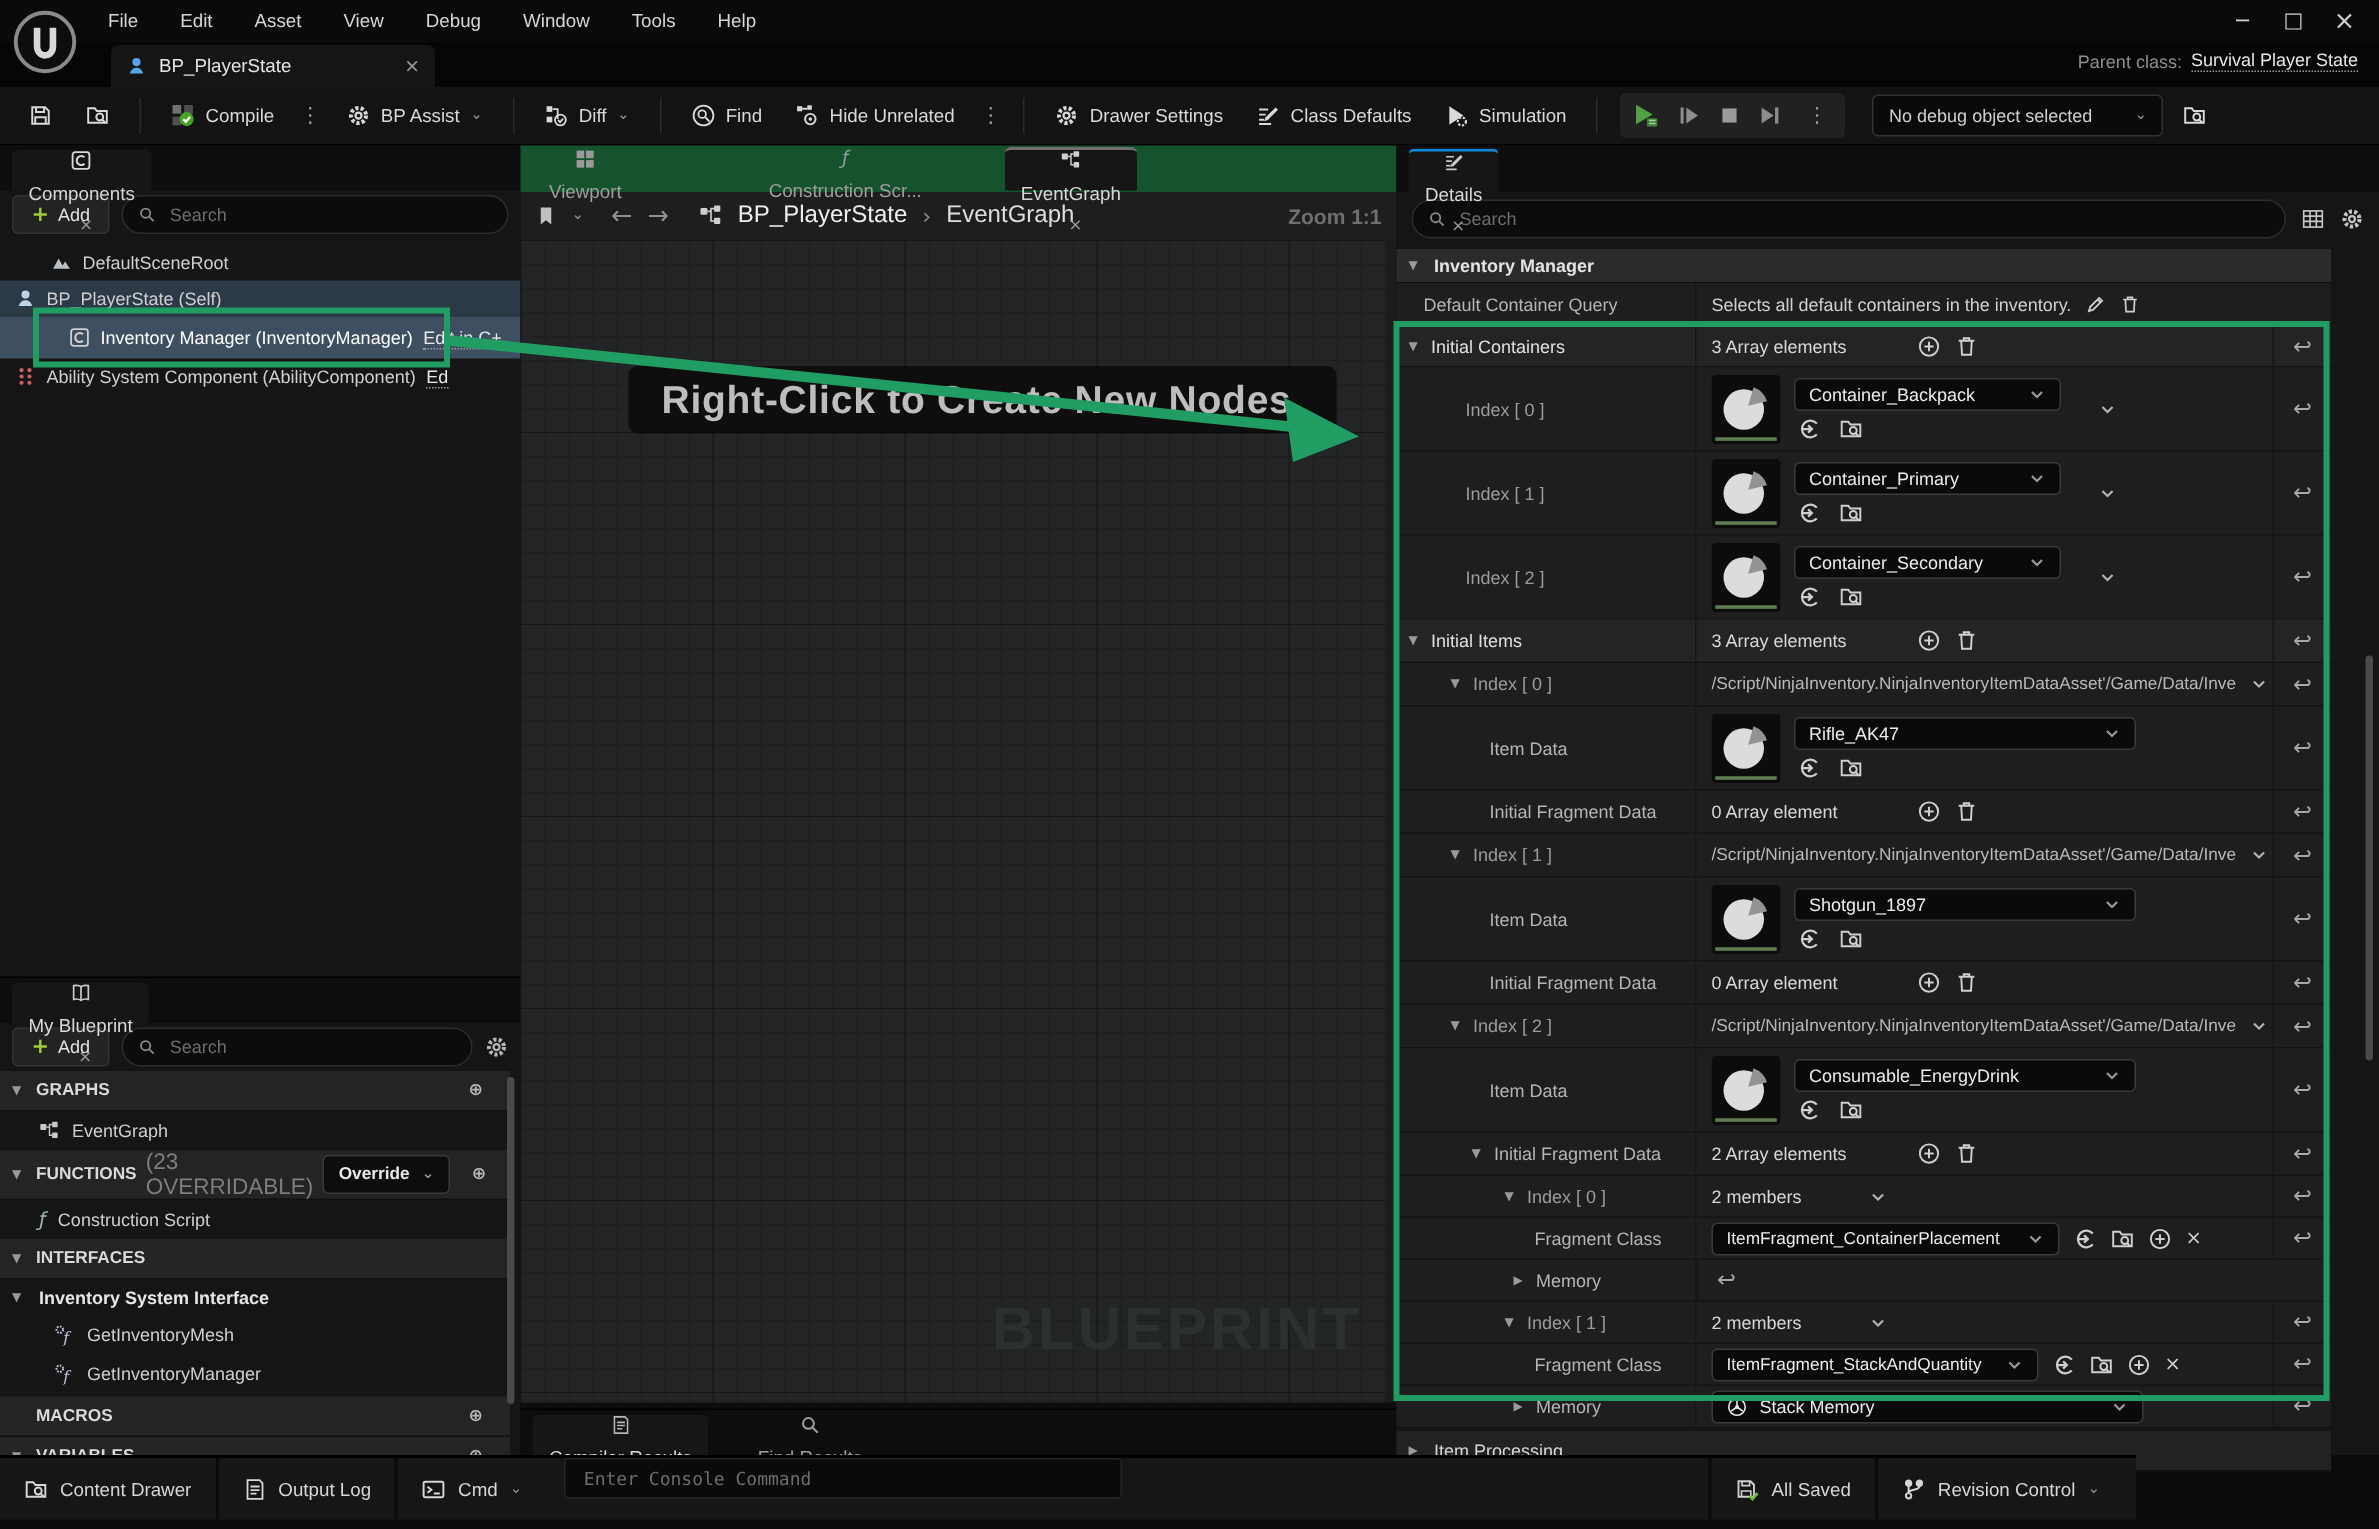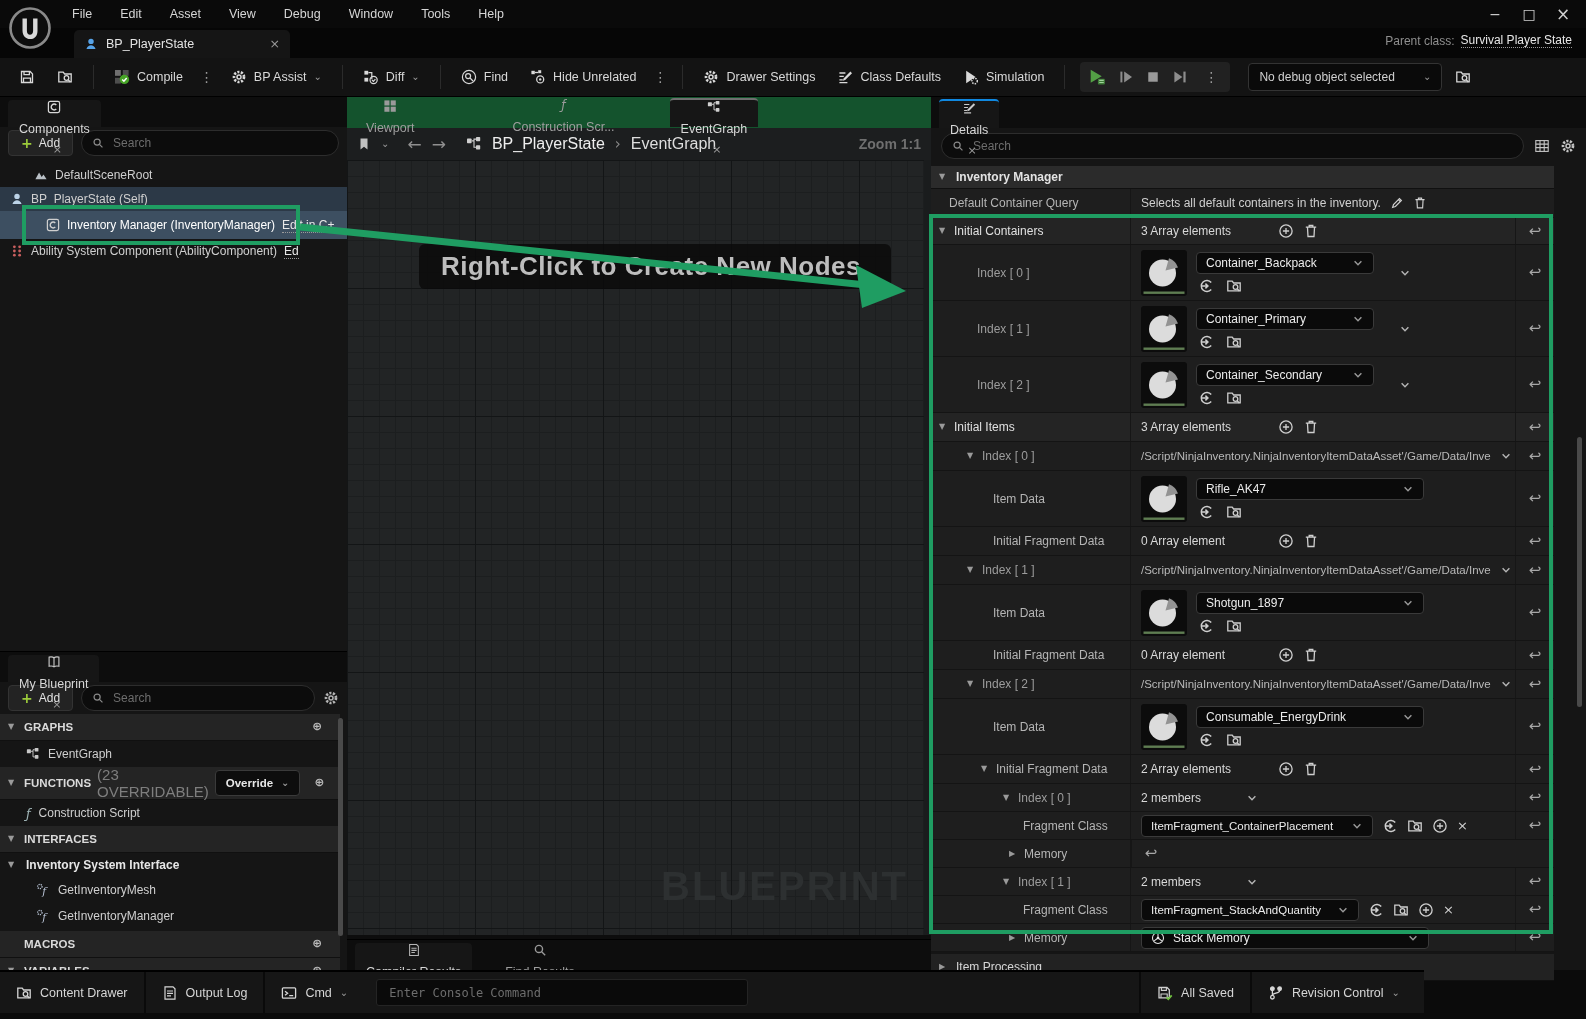--- a/index.html
+++ b/index.html
@@ -70,21 +70,21 @@
   .dundo{width:38px;flex:none;border-left:1px solid #161616;display:flex;align-items:center;justify-content:center;color:#a8a8a8;font-size:15px;}
   .h26{height:26px;} .h27{height:27px;} .h28{height:28px;} .h55{height:55px;}
   .combo{height:22px;background:#0a0a0a;border:1px solid #3a3a3a;border-radius:4px;display:flex;align-items:center;gap:8px;padding:0 9px;color:#ececec;white-space:nowrap;box-sizing:border-box;}
   .combo .chev{margin-left:auto;}
   .thumbwrap{width:46px;height:46px;flex:none;}
   .stack{display:flex;flex-direction:column;gap:4px;}
   .iconrow{display:flex;align-items:center;gap:12px;color:#cfcfcf;padding-left:2px;}
   .pathtxt{color:#b9b9b9;font-size:11.5px;white-space:nowrap;overflow:hidden;max-width:392px;flex:none;}
   .cnt{color:#d8d8d8;width:128px;flex:none;}
   
-  #statusbar{left:0;top:970px;width:1424px;height:41px;background:#161616;border-top:2px solid #000;display:flex;align-items:center;}
+  #statusbar{left:0;top:970px;width:1424px;height:41px;background:#161616;border-top:2px solid #000;display:flex;}
   .sseg{height:100%;display:flex;align-items:center;gap:8px;padding:0 16px;border-right:2px solid #0a0a0a;color:#d6d6d6;font-size:12.5px;}
   .console{width:350px;height:25px;background:#0a0a0a;border:1px solid #242424;border-radius:3px;margin-left:12px;display:flex;align-items:center;padding:0 10px;}
   .console input{font-family:"DejaVu Sans Mono",monospace;font-size:12px;color:#8a8a8a;}
   
   .green-rect{position:absolute;border:4px solid #1f9d62;pointer-events:none;z-index:60;}
   #arrow-svg{position:absolute;left:0;top:0;width:1586px;height:1019px;pointer-events:none;z-index:55;}
   .scrollthumb{position:absolute;background:#4a4a4a;border-radius:3px;}
 </style>
 </head>
 <body>

